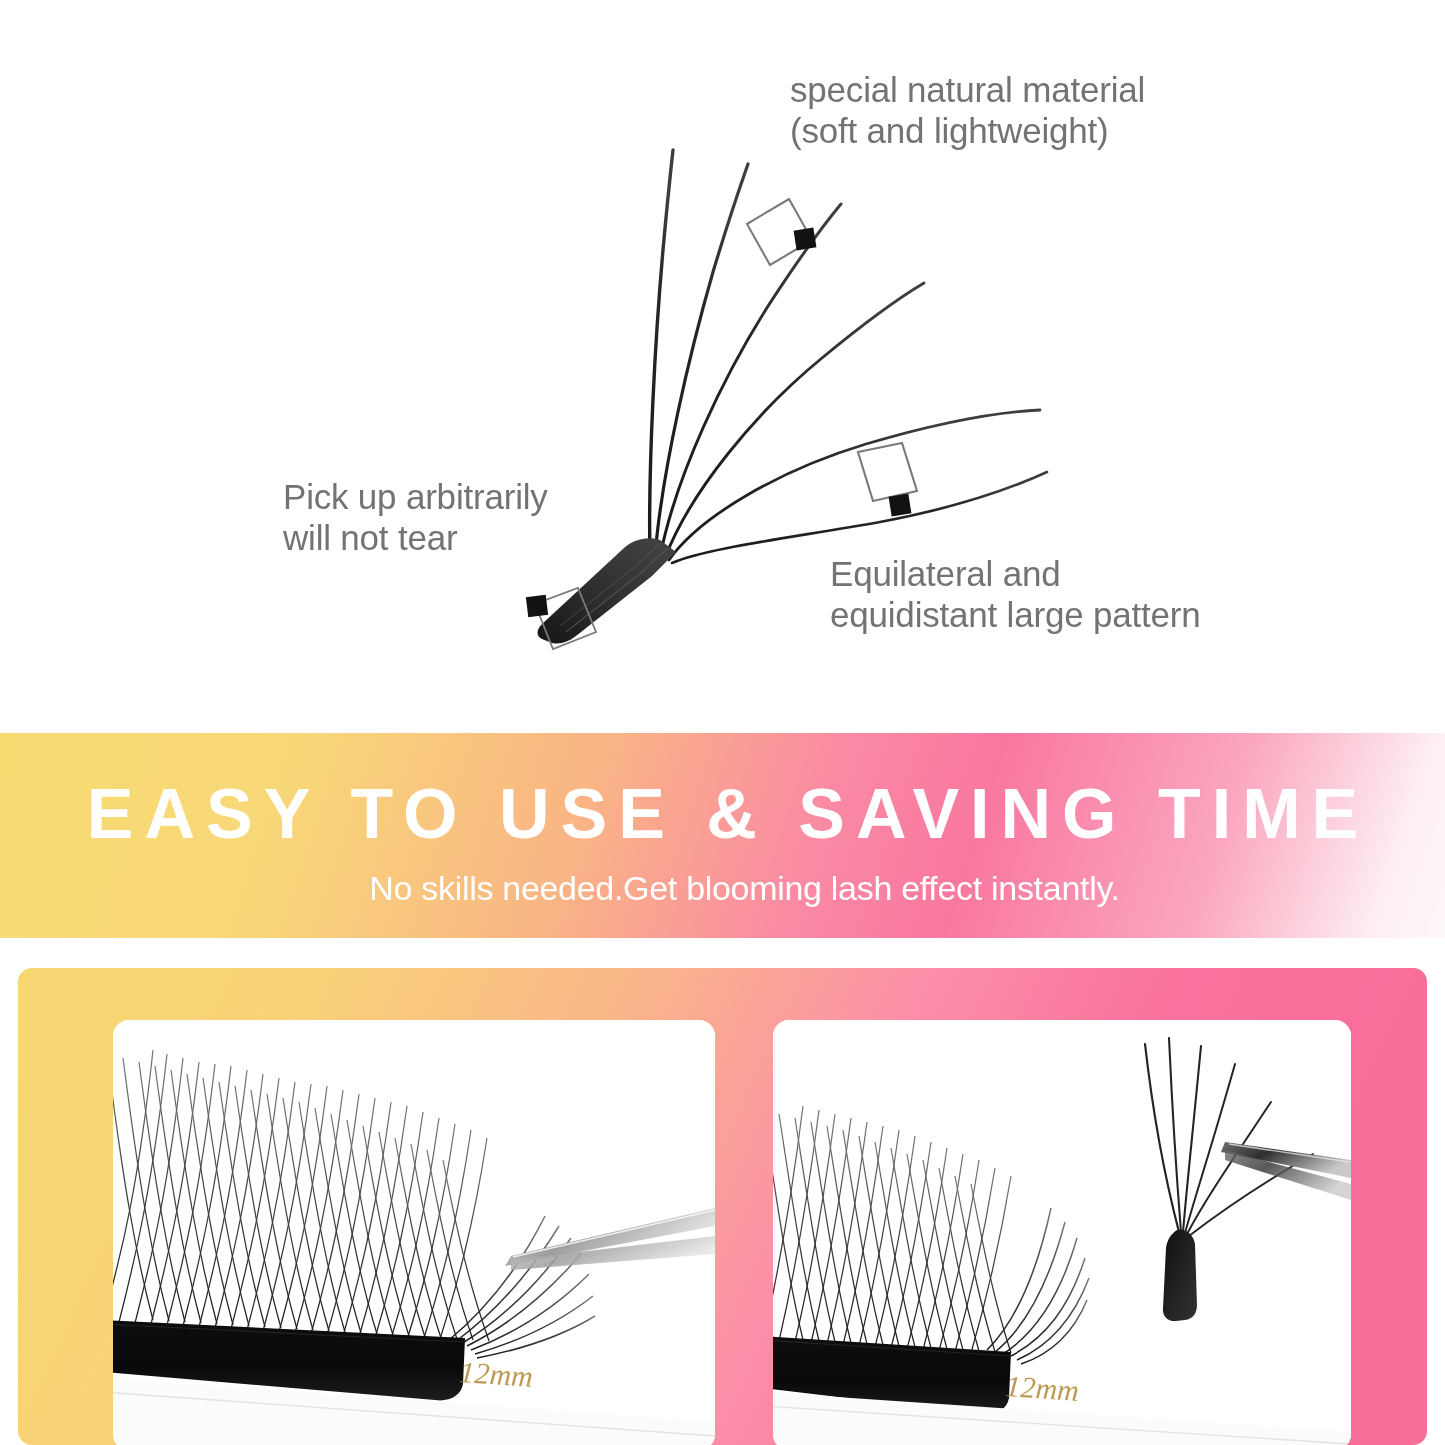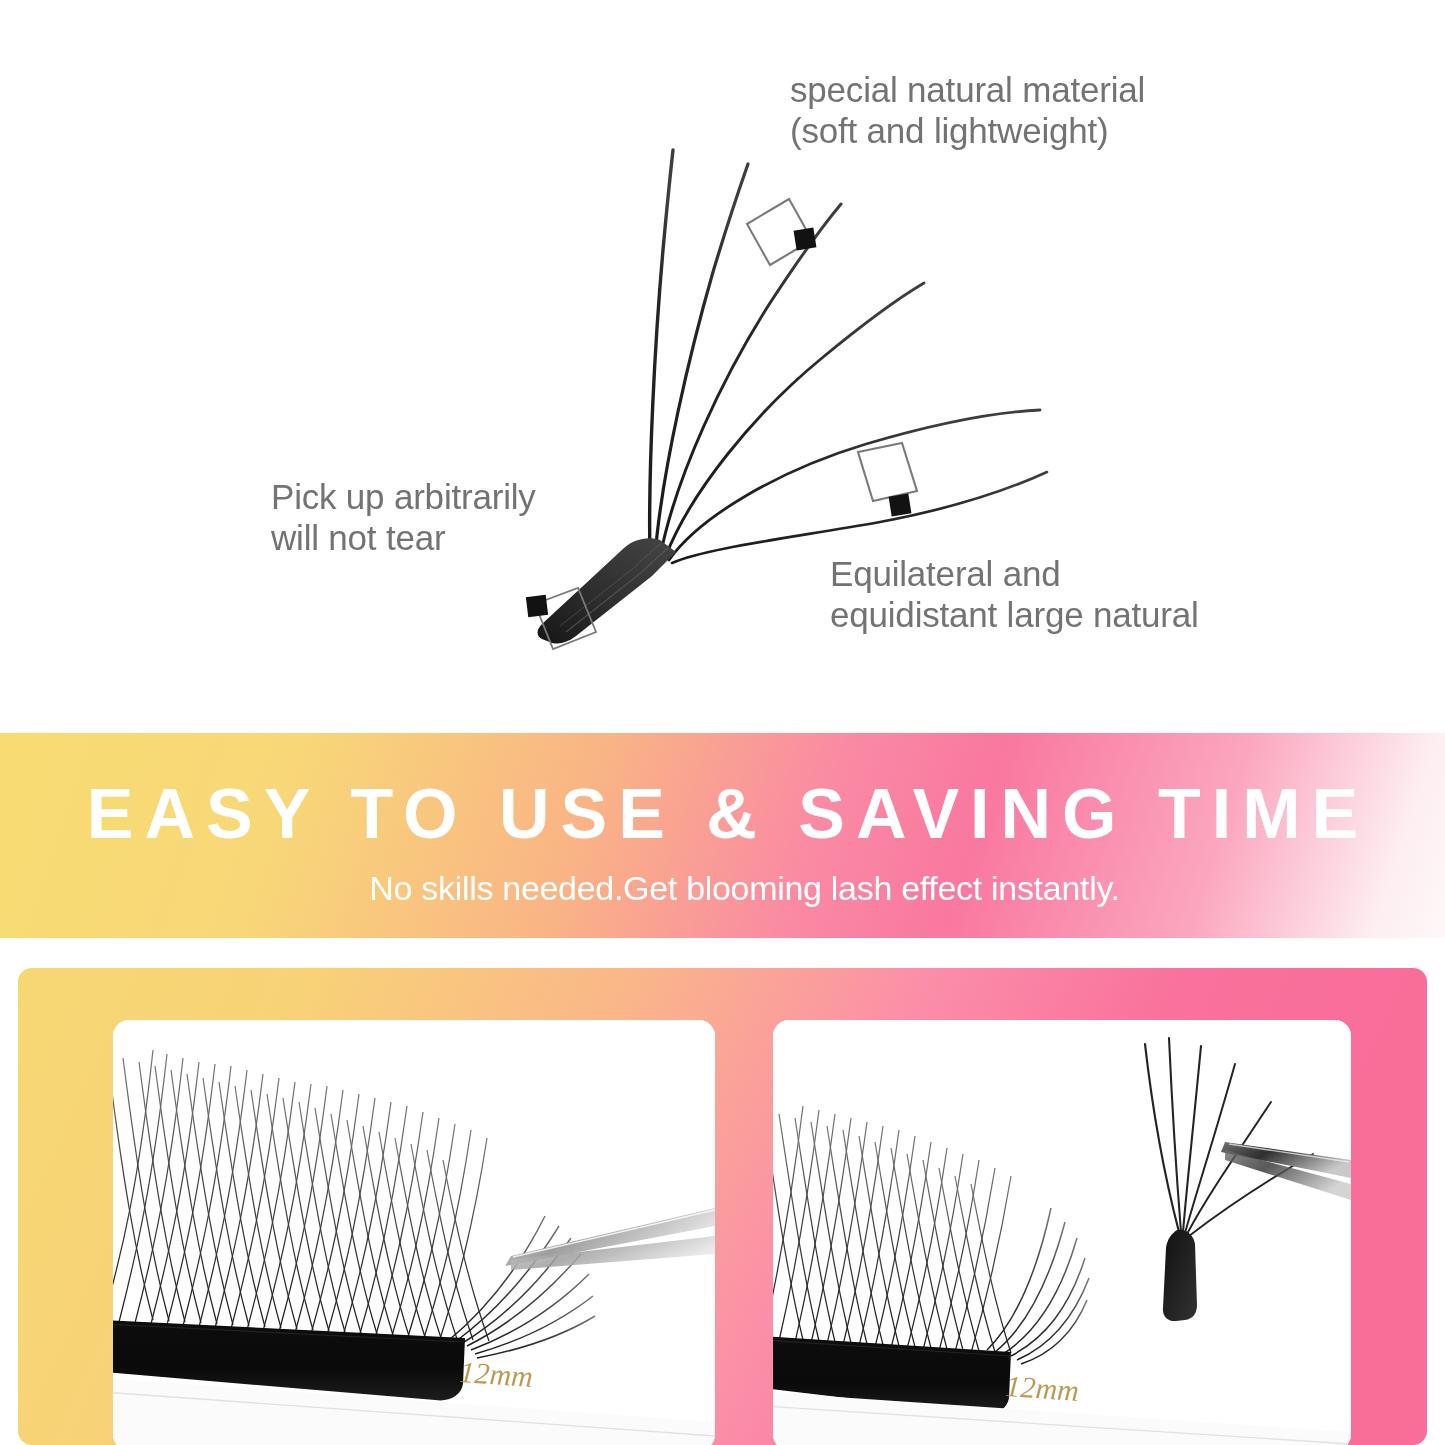--- a/index.html
+++ b/index.html
@@ -21,21 +21,21 @@
   .callout{
     position:absolute;
     color:#737373;
     font-size:35px;
     line-height:1.16;
     font-weight:400;
     white-space:pre-line;
     letter-spacing:-0.2px;
   }
   #callout-material{left:790px;top:70px;}
-  #callout-pickup{left:271px;top:477px;}
+  #callout-pickup{left:283px;top:477px;}
   #callout-pattern{left:830px;top:554px;}
 
   
   #banner-section{
     position:absolute;left:0;top:733px;width:1445px;height:258px;
     background:linear-gradient(108deg,#f7dc72 0%,#f8d778 20%,#f9b485 40%,#fa89a4 56%,#f9789f 66%,#fba6bf 82%,#fdeef1 94%,#fefafb 100%);
     overflow:hidden;
   }
   #banner-headline{
     position:absolute;left:0;right:0;top:46px;
@@ -126,21 +126,21 @@
     </g>
   </svg>
 
   <div class="callout" id="callout-material">special natural material
 (soft and lightweight)</div>
 
   <div class="callout" id="callout-pickup">Pick up arbitrarily
 will not tear</div>
 
   <div class="callout" id="callout-pattern">Equilateral and
-equidistant large natural</div>
+equidistant large pattern</div>
 </div>
 
 <div id="banner-section">
   <div id="banner-headline">EASY TO USE &amp; SAVING TIME</div>
   <div id="banner-sub">No skills needed.Get blooming lash effect instantly.</div>
 </div>
 
 <div id="photos-section">
   <div id="photo-frame">
 

